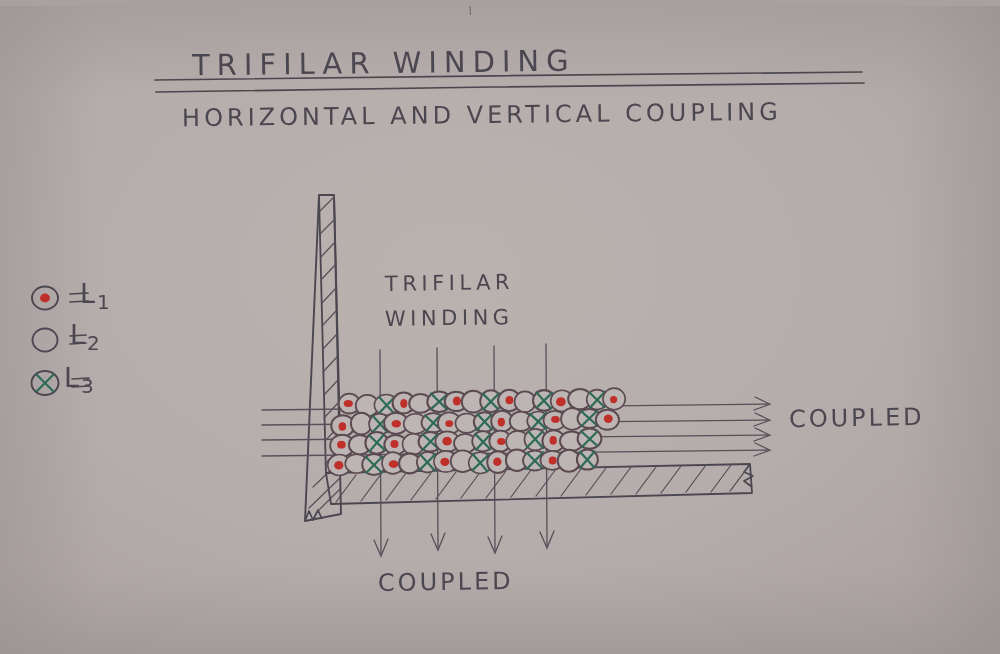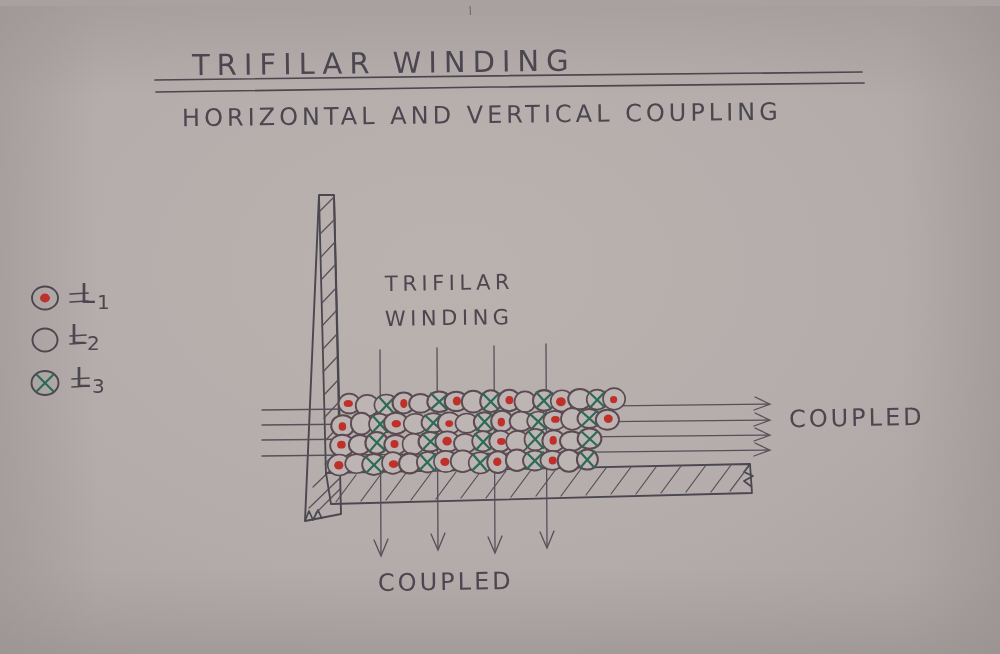--- a/index.html
+++ b/index.html
@@ -46,21 +46,21 @@
     font-size: 24px;
     letter-spacing: 4px;
     transform: rotate(-0.6deg);
   }
   .legend-label {
     font-size: 27px;
     letter-spacing: 2px;
   }
   #legend-l1 { left: 80px; top: 272px; }
   #legend-l2 { left: 70px; top: 313px; text-align: center; }
-  #legend-l3 { left: 75px; top: 356px; }
+  #legend-l3 { left: 64px; top: 356px; }
   .legend-label sub {
     font-size: 20px;
     letter-spacing: 0;
   }
   #label-winding-1 {
     left: 385px; top: 265px;
     font-size: 21px;
     letter-spacing: 4.5px;
     transform: rotate(-0.8deg);
   }

